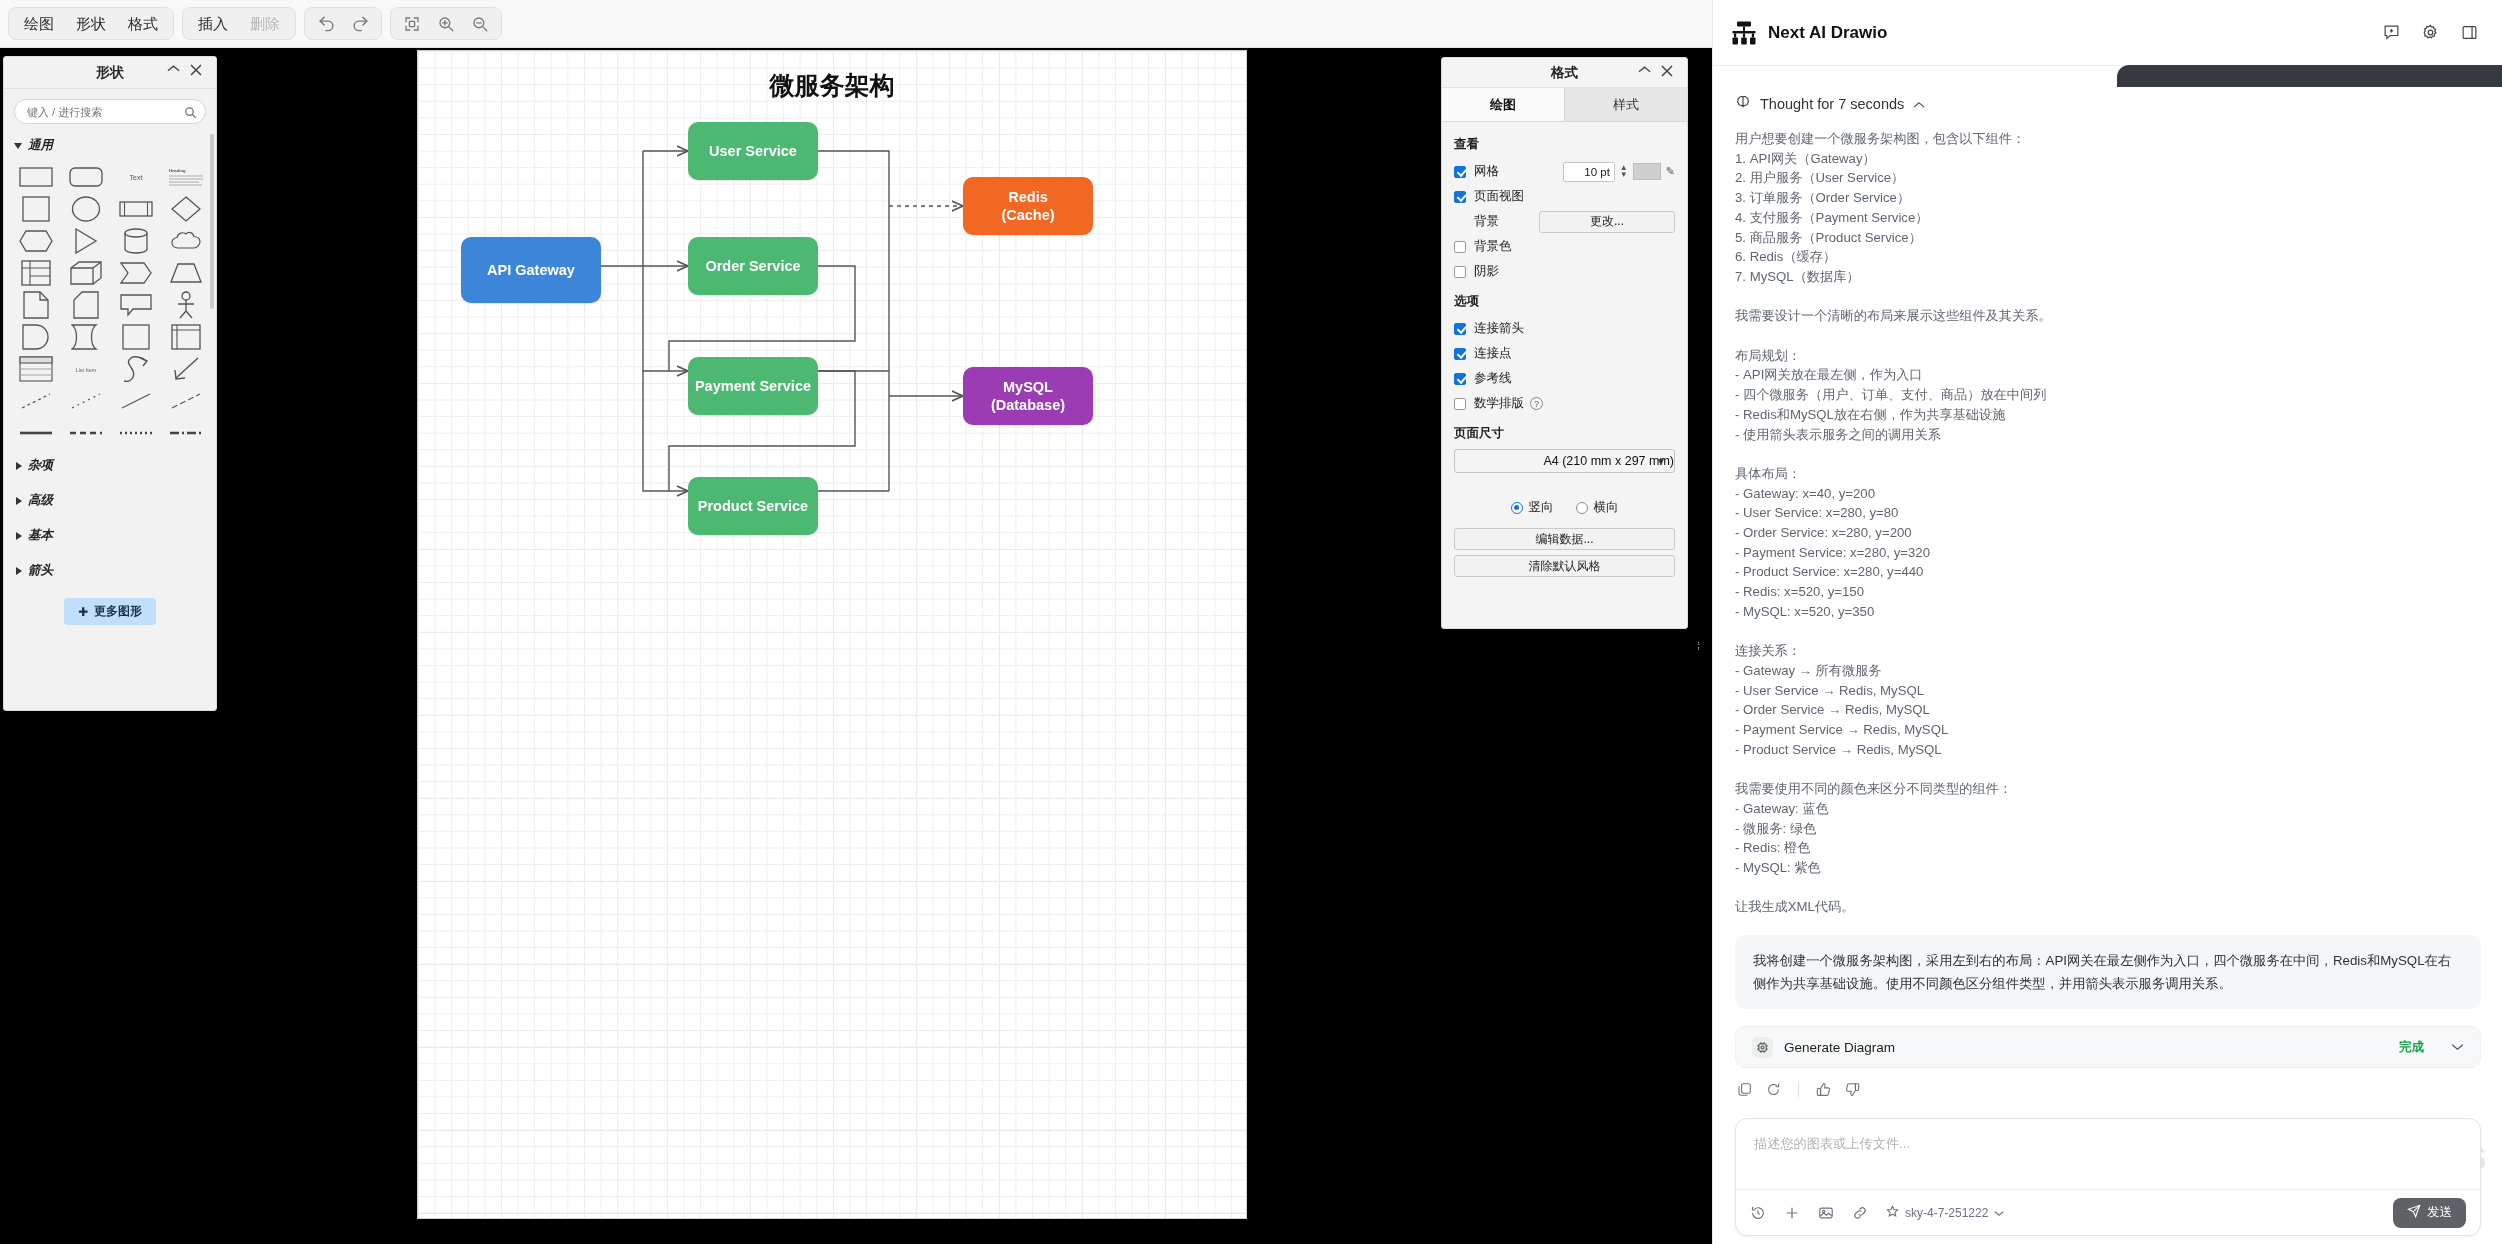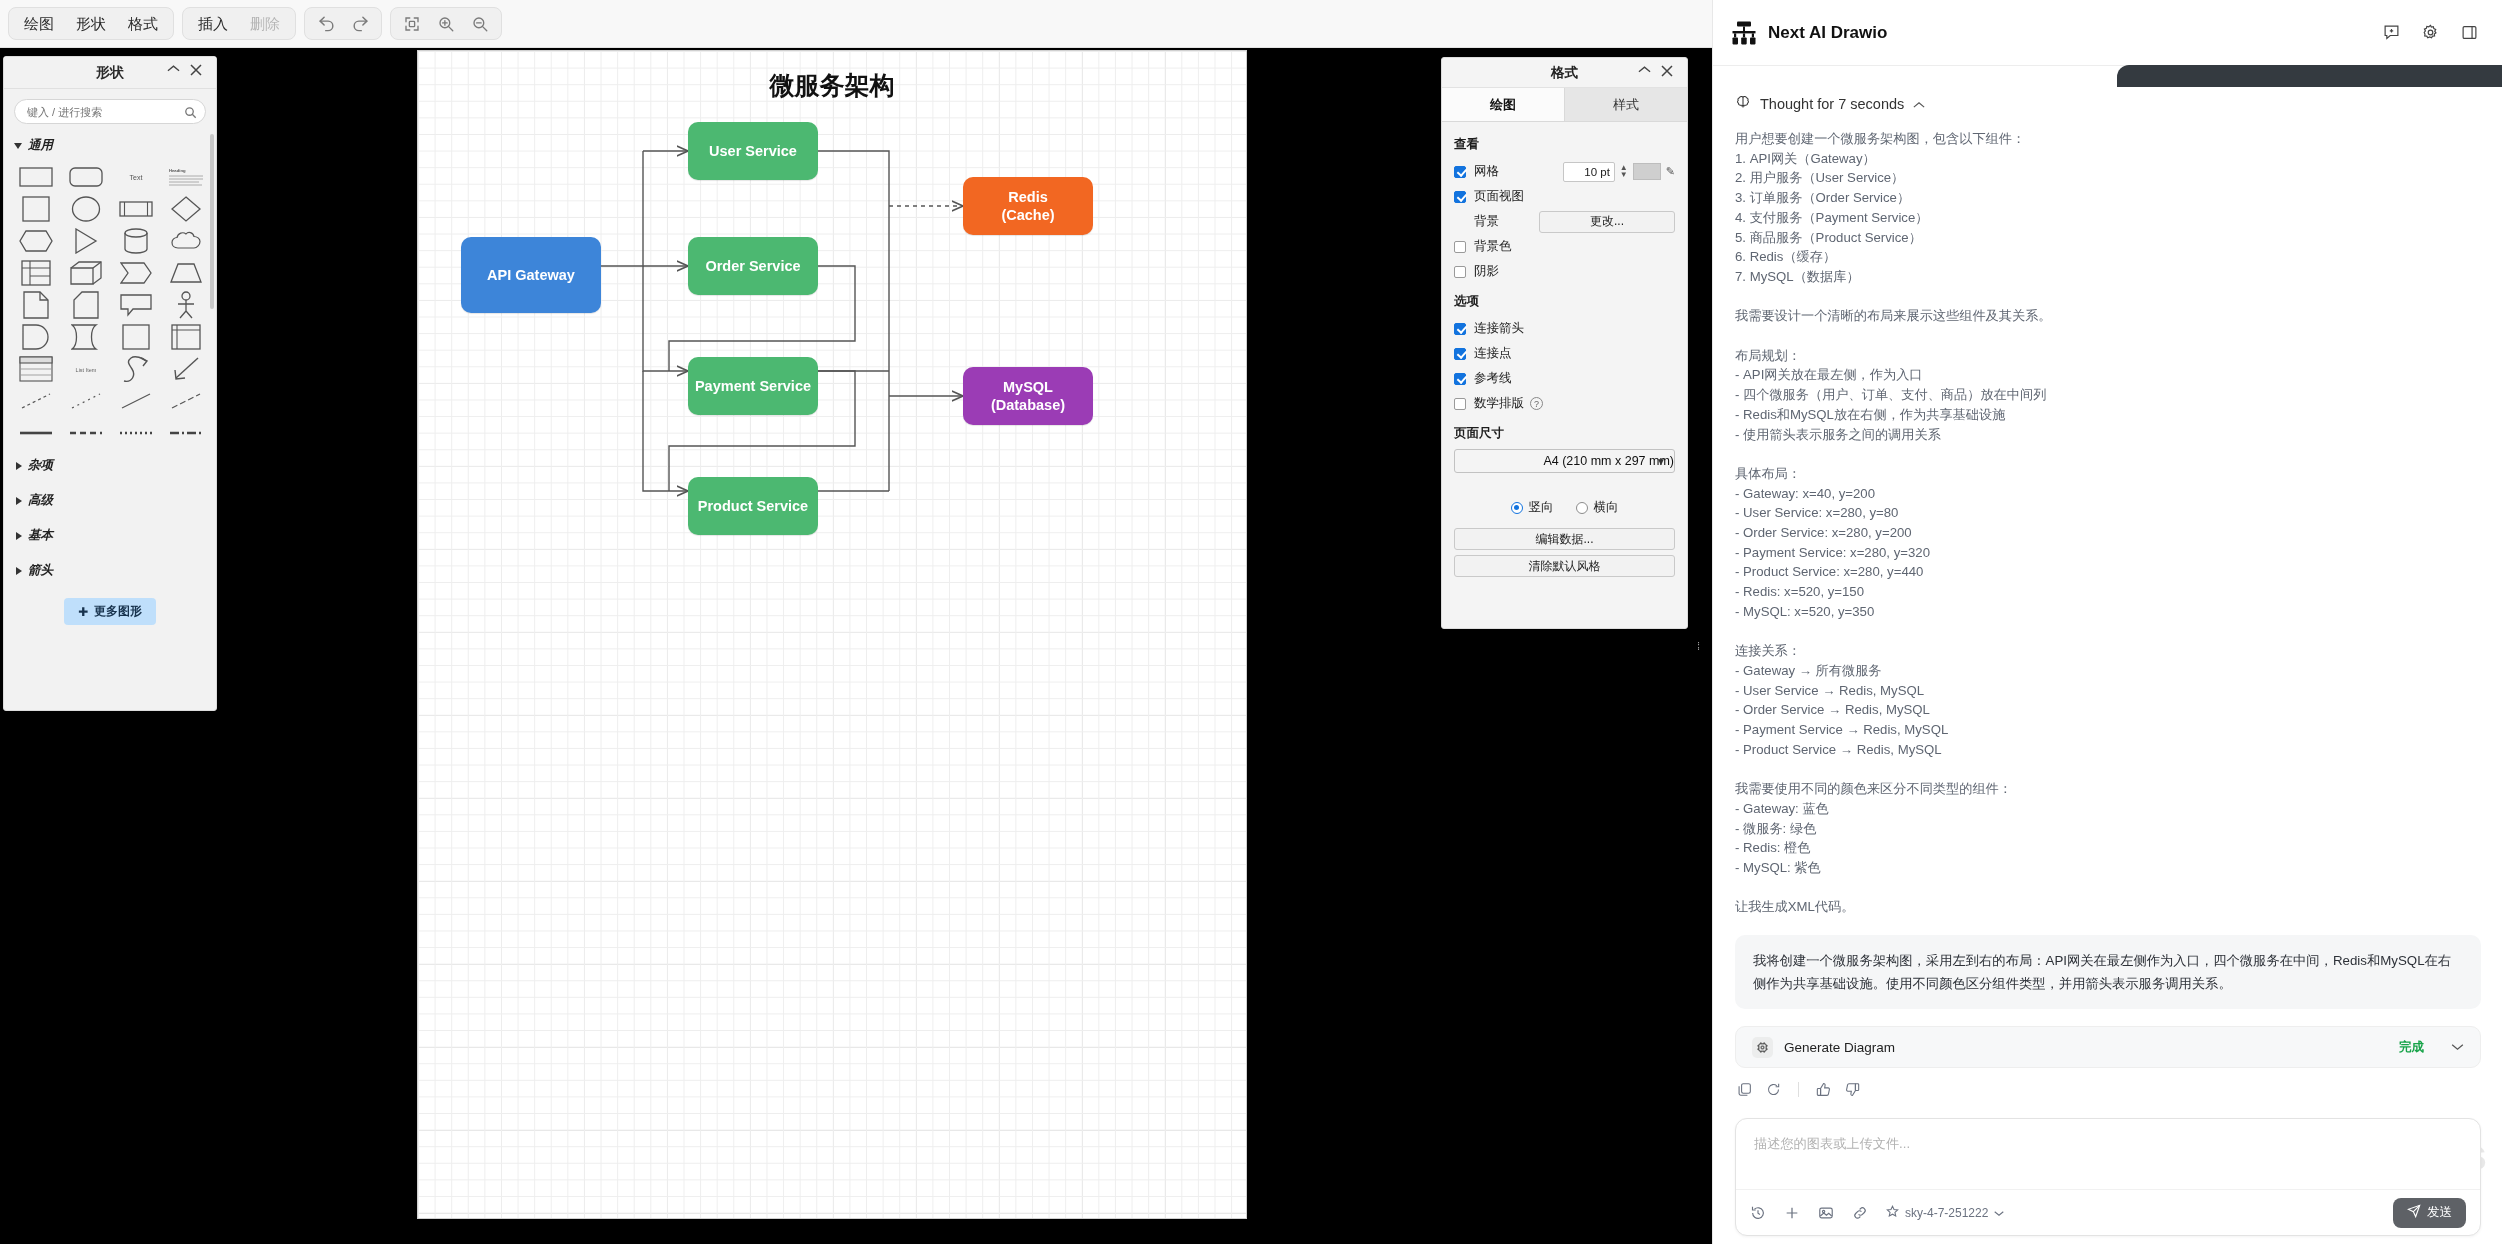--- a/index.html
+++ b/index.html
@@ -588,21 +588,21 @@
           <path d="M347 440 L471 440"></path>
           <path d="M347 320 L437 320 L437 395 L251 395 L251 440"></path>
 
           <path d="M471 345 L545 345" marker-end="url(#ah)"></path>
         </g>
         <g stroke="#555" stroke-width="1.4" fill="none" stroke-dasharray="4 4">
           <path d="M471 155 L545 155" marker-end="url(#ah)"></path>
         </g>
       </svg>
 
-      <div class="node" style="left:43px; top:186px; width:140px; height:76px; background:#3d85d9;">API Gateway</div>
+      <div class="node" style="left:43px; top:186px; width:140px; height:66px; background:#3d85d9;">API Gateway</div>
       <div class="node" style="left:270px; top:71px; width:130px; height:58px; background:#4cb871;">User Service</div>
       <div class="node" style="left:270px; top:186px; width:130px; height:58px; background:#4cb871;">Order Service</div>
       <div class="node" style="left:270px; top:306px; width:130px; height:58px; background:#4cb871;">Payment Service</div>
       <div class="node" style="left:270px; top:426px; width:130px; height:58px; background:#4cb871;">Product Service</div>
       <div class="node" style="left:545px; top:126px; width:130px; height:58px; background:#f26722; white-space:pre-line;">Redis
 (Cache)</div>
       <div class="node" style="left:545px; top:316px; width:130px; height:58px; background:#9b3cb5; white-space:pre-line;">MySQL
 (Database)</div>
     </div>
 

